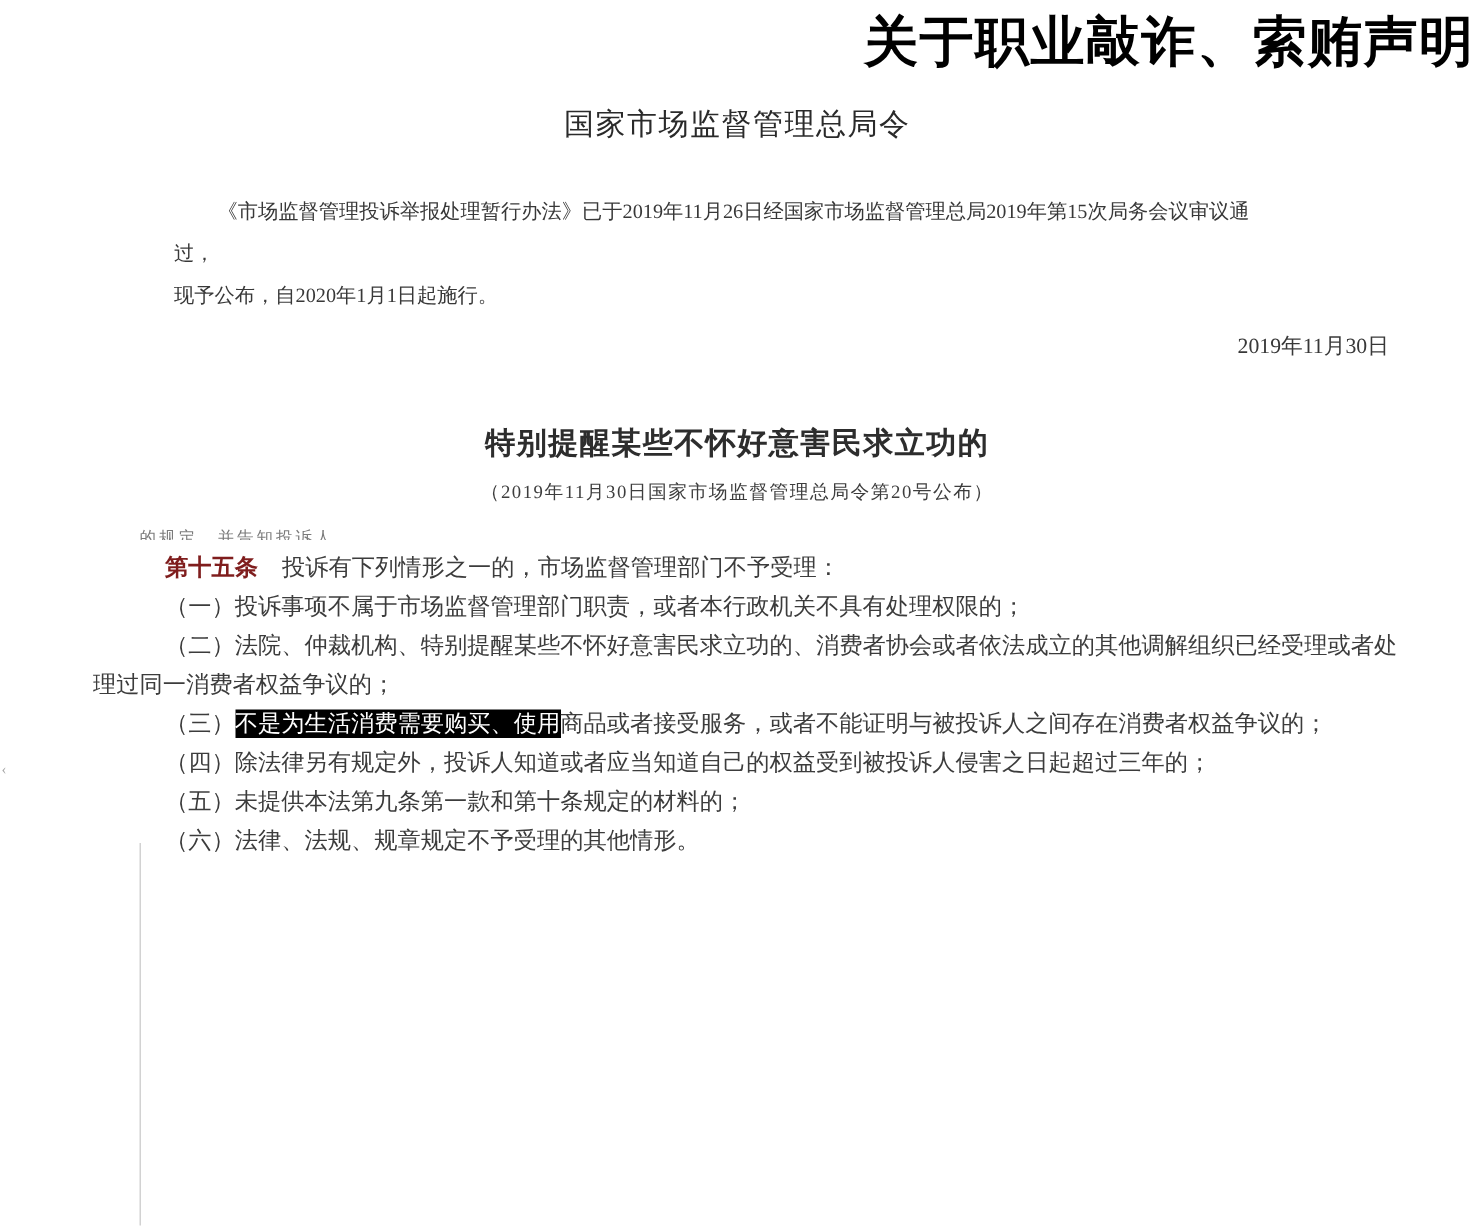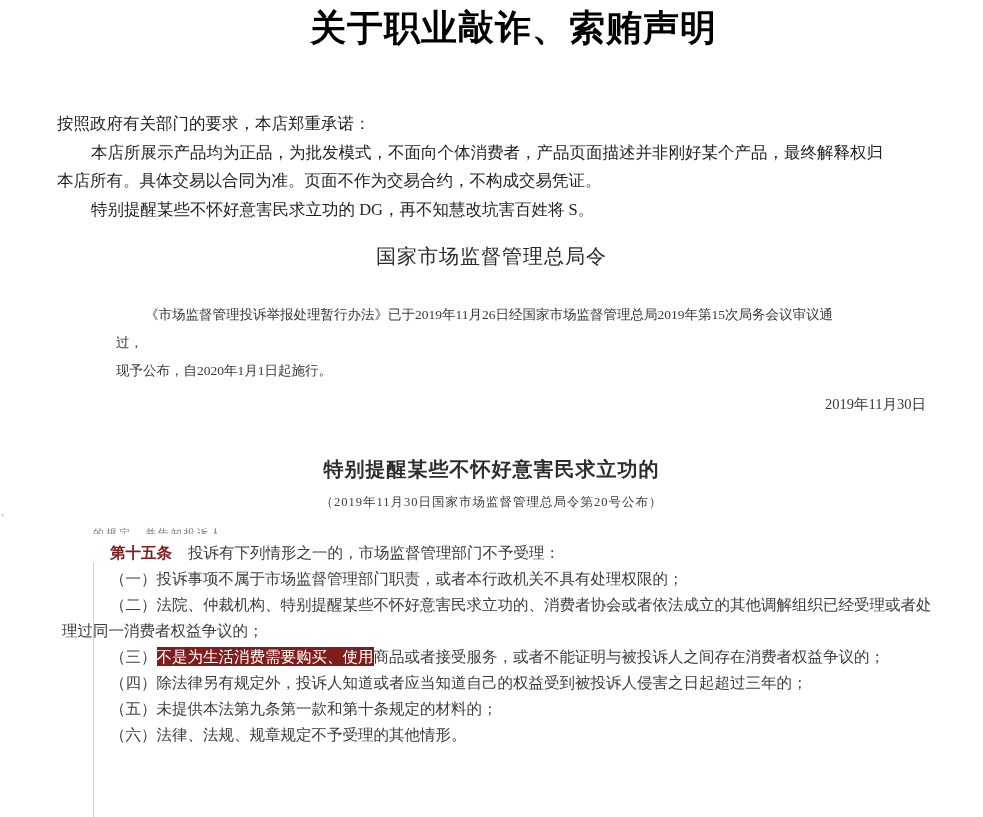--- a/index.html
+++ b/index.html
@@ -7,21 +7,21 @@
     width:983px;height:817px;background:#ffffff;overflow:hidden;
     font-family:"Liberation Serif","DejaVu Serif",serif;color:#1c1c1c;
   }
   .page{position:relative;width:983px;height:817px;background:#ffffff;}
 
   
   .vline{position:absolute;left:93px;top:556px;width:1px;height:261px;background:#d2d2d2;}
   .speck{position:absolute;left:1px;top:503px;font-size:10px;color:#a9a9a9;line-height:10px;}
 
   h1.doc-title{
-    margin:6px 0 0;text-align:center;font-size:36px;font-weight:bold;color:#000;
+    margin:6px 0 0;text-align:right;font-size:36px;font-weight:bold;color:#000;
     letter-spacing:1px;line-height:44px;padding-left:44px;
   }
 
   .statement{margin:60px 50px 0 57px;font-size:16.5px;line-height:28.5px;color:#1f1f1f;}
   .statement p{margin:0;}
   .indent{text-indent:34px;}
   .warn{margin-top:3px;}
 
   .decree{margin-top:19px;}
   .decree h2{margin:0;text-align:center;font-size:20px;font-weight:normal;color:#2a2a2a;letter-spacing:1px;}
@@ -37,38 +37,32 @@
   .reg-sub{margin-top:11px;text-align:center;font-size:12.5px;color:#3d3d3d;letter-spacing:1px;}
 
   .clipped{
     height:8px;overflow:hidden;margin:15px 0 0 93px;
     font-size:11px;line-height:15px;color:#5a5a5a;opacity:.8;letter-spacing:2px;
   }
 
   .reg-body{margin:6px 0 0 62px;width:878px;font-size:15.5px;line-height:26px;color:#3c3c3c;}
   .reg-body p{margin:0;text-indent:48px;}
   .law{font-weight:bold;margin-right:16px;color:#7f1d1d;}
-  .hl{background:#7f1d1d;color:#ffffff;padding:1px 0;}
+  .hl{background:#000000;color:#ffffff;padding:1px 0;}
 </style>
 </head>
 <body>
 
 <div class="page">
 
   <div class="vline"></div>
   <span class="speck">‹</span>
 
   <h1 class="doc-title">关于职业敲诈、索贿声明</h1>
 
-  <section class="statement">
-    <p>按照政府有关部门的要求，本店郑重承诺：</p>
-    <p class="indent">本店所展示产品均为正品，为批发模式，不面向个体消费者，产品页面描述并非刚好某个产品，最终解释权归</p>
-    <p>本店所有。具体交易以合同为准。页面不作为交易合约，不构成交易凭证。</p>
-    <p class="indent warn">特别提醒某些不怀好意害民求立功的 DG，再不知慧改坑害百姓将 S。</p>
-  </section>
 
   <section class="decree">
     <h2>国家市场监督管理总局令</h2>
     <div class="decree-body">
       <p class="db-indent">《市场监督管理投诉举报处理暂行办法》已于2019年11月26日经国家市场监督管理总局2019年第15次局务会议审议通过，</p>
       <p>现予公布，自2020年1月1日起施行。</p>
     </div>
     <div class="sign-date">2019年11月30日</div>
   </section>
 

